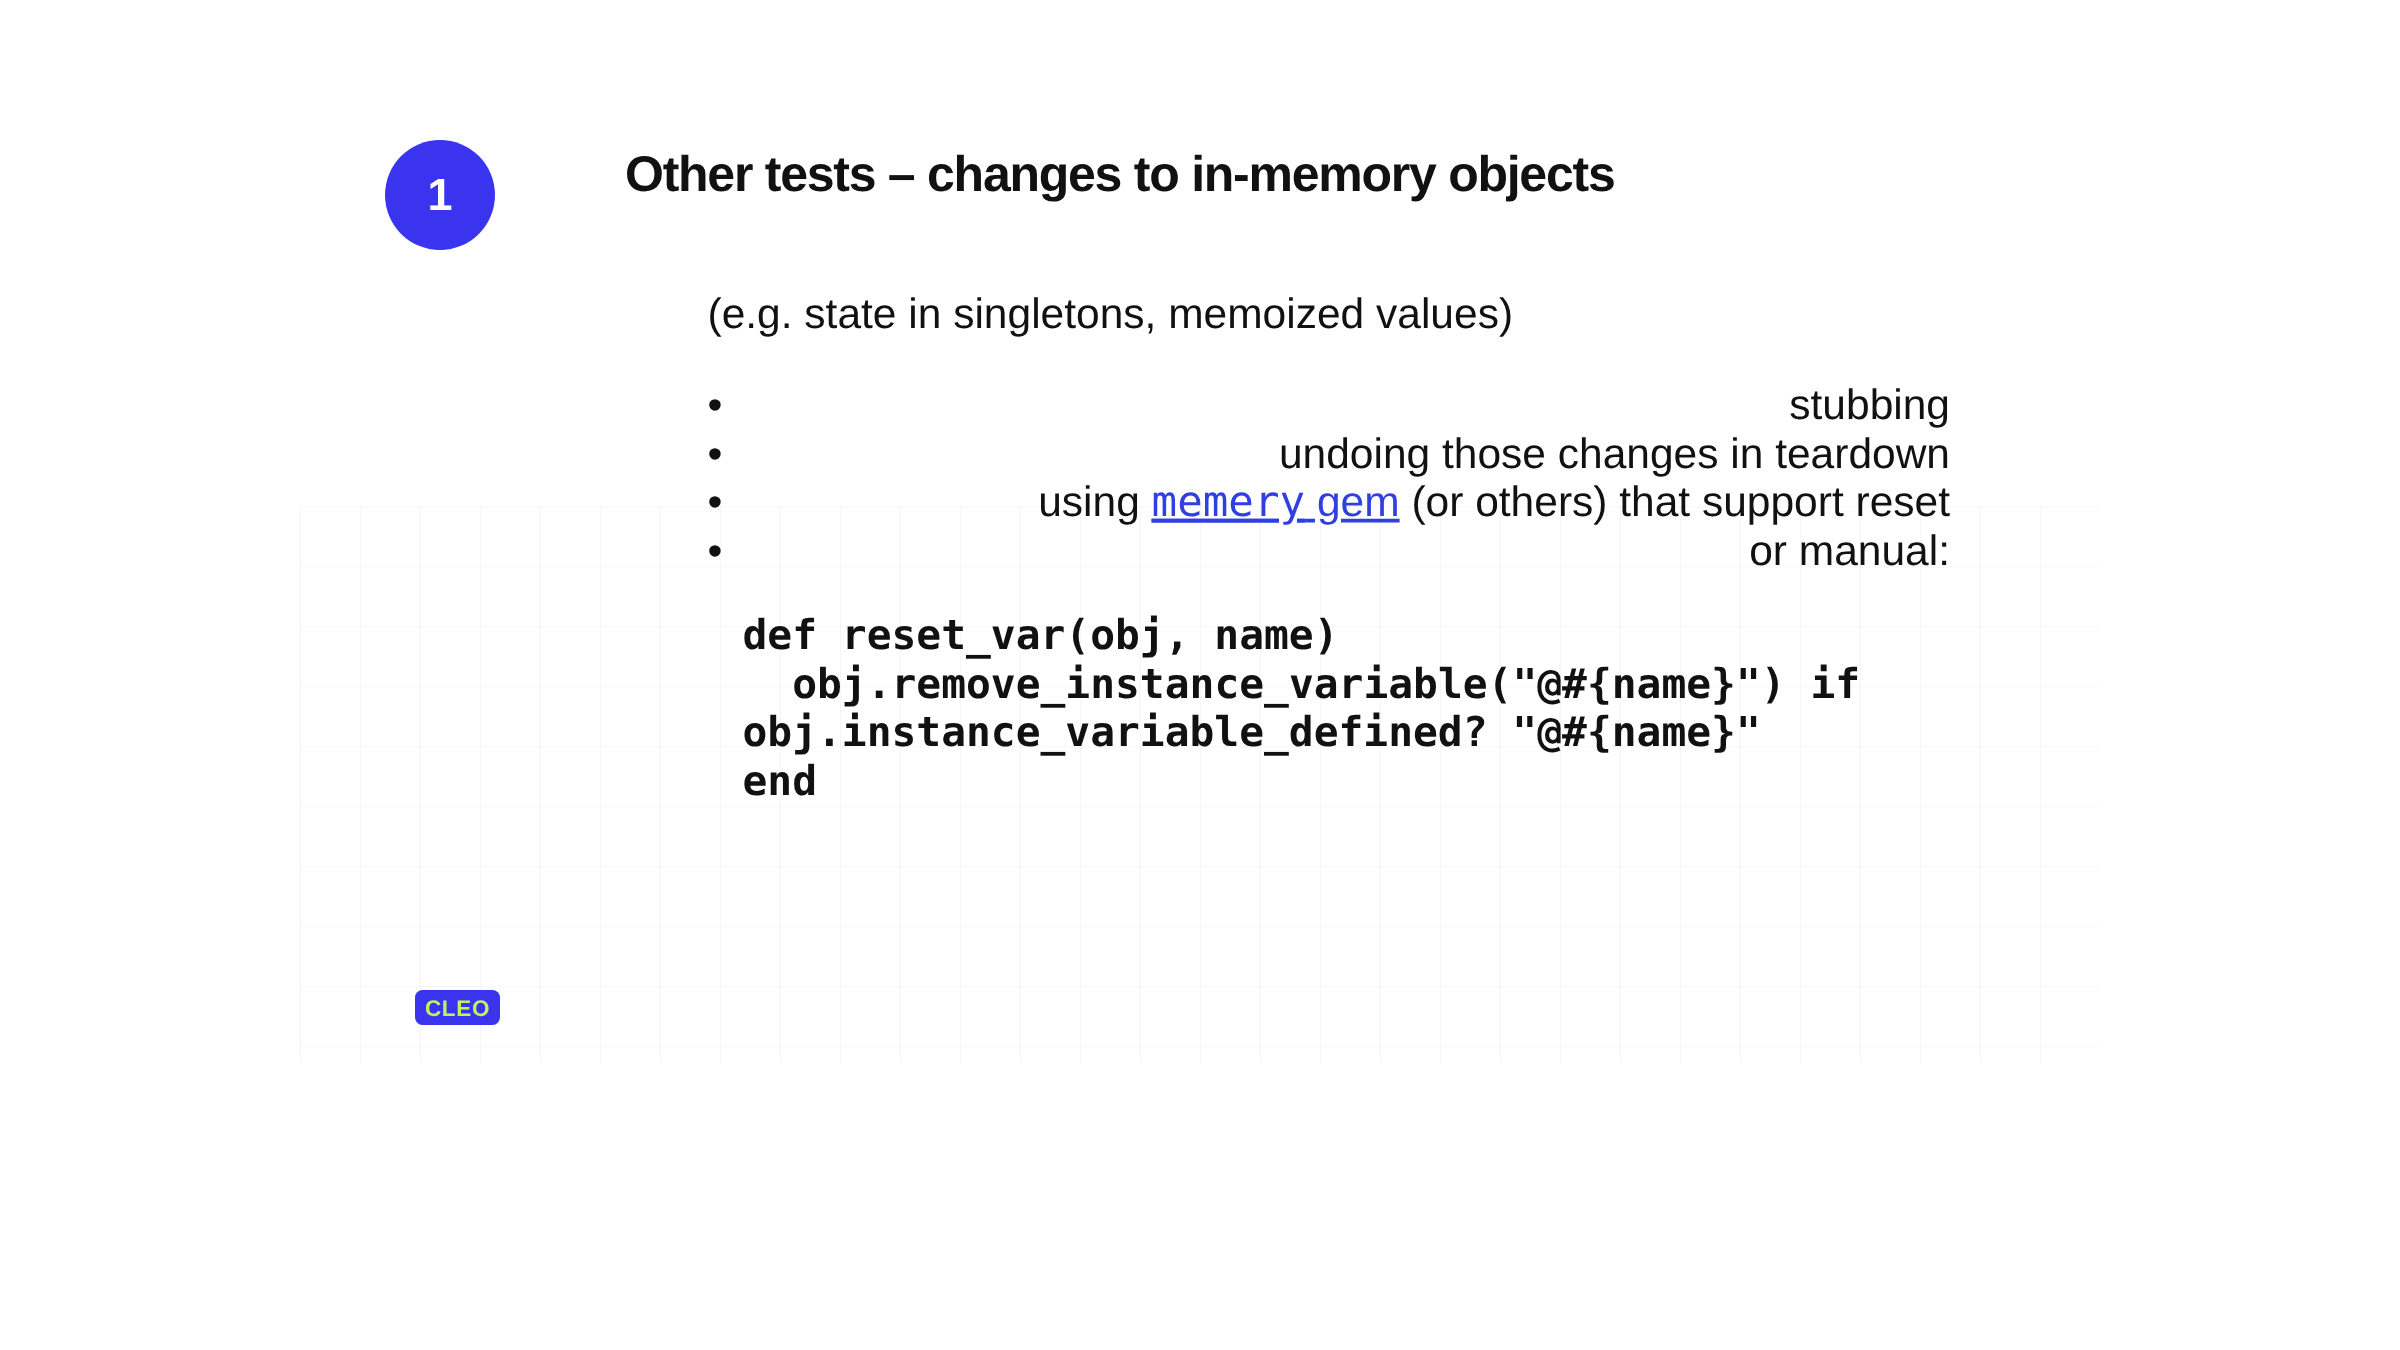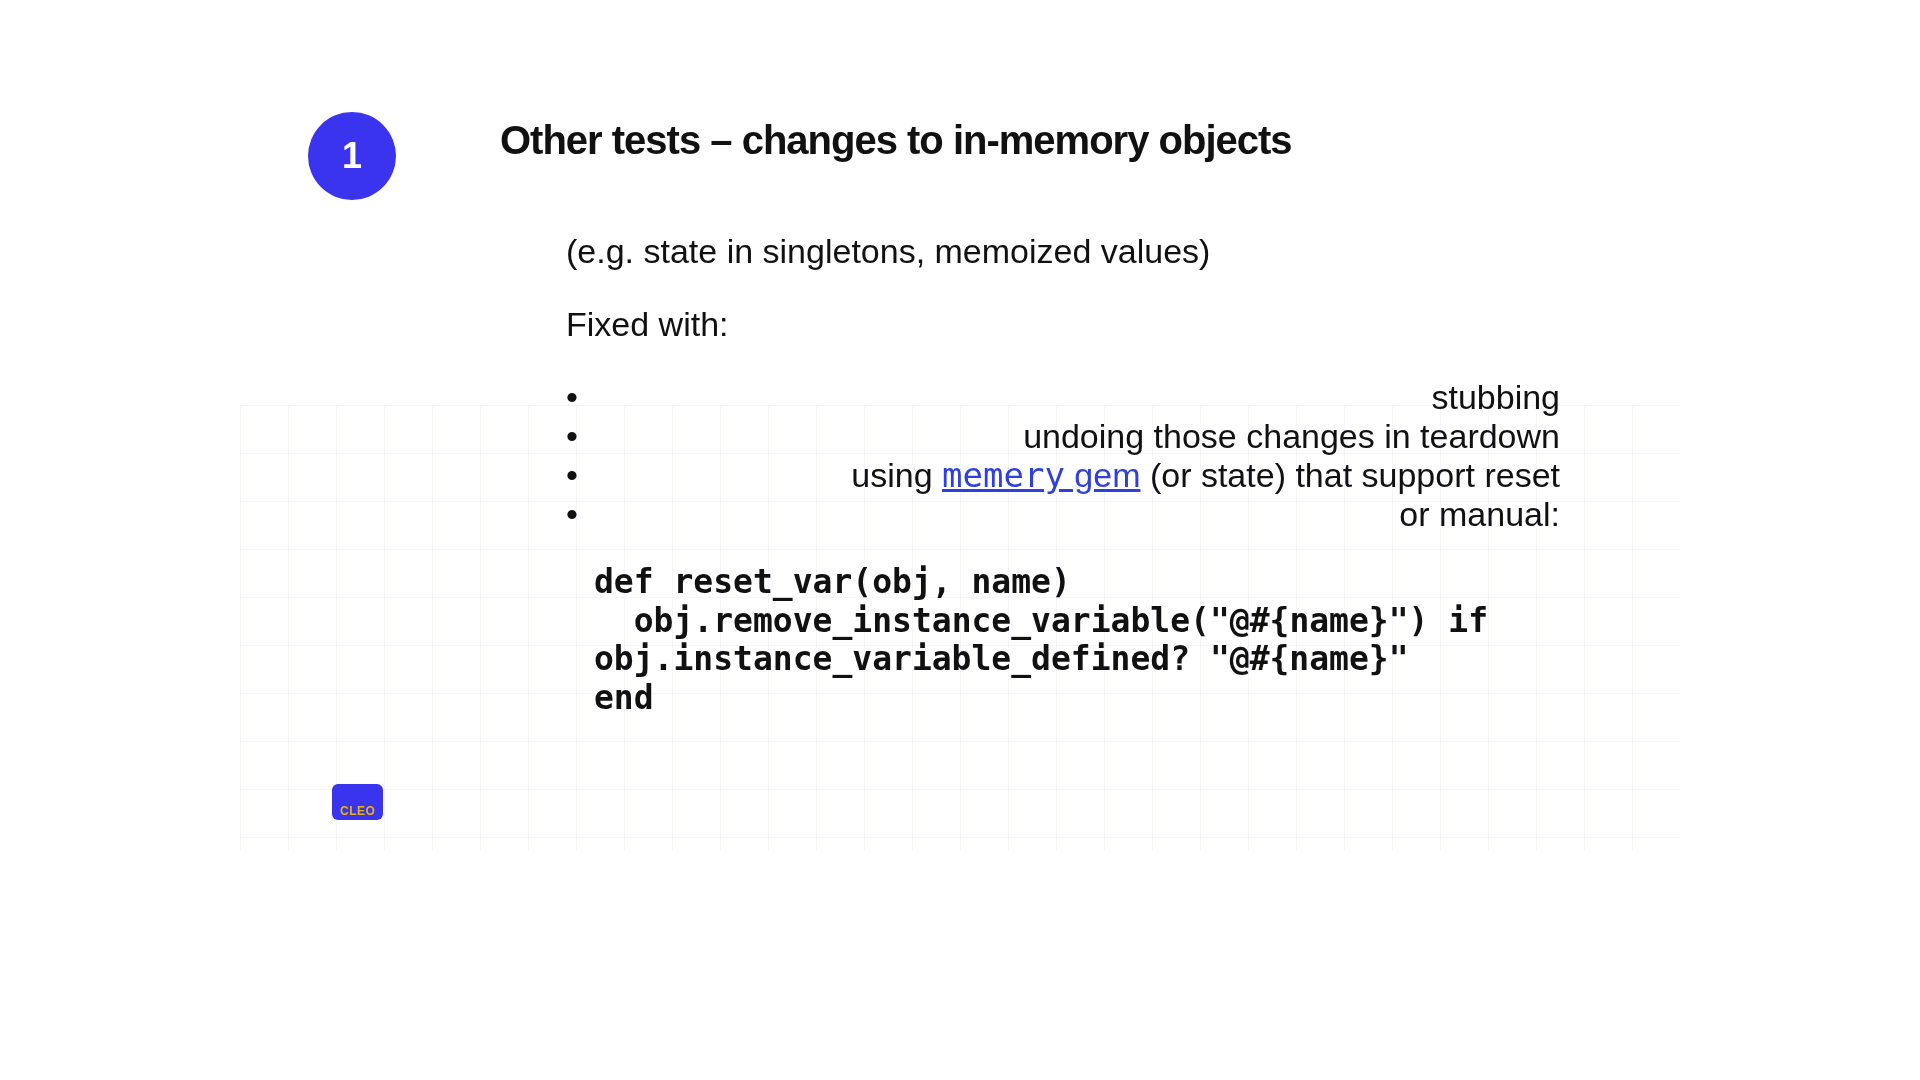--- a/index.html
+++ b/index.html
@@ -100,25 +100,25 @@
     white-space: pre-wrap;
     line-height: 1.18;
     margin-left: 28px;
     font-weight: bold;
   }
   .logo {
     position: absolute;
     left: 92px;
     bottom: 30px;
     background: #3b34ef;
-    color: #eab308;
+    color: #bef264;
     font-weight: 800;
-    font-size: 12px;
+    font-size: 18px;
     letter-spacing: 0.5px;
-    padding: 20px 8px 2px 8px;
+    padding: 5px 8px 2px 8px;
     border-radius: 6px;
     font-family: -apple-system, Arial, sans-serif;
   }
 </style>
 </head>
 <body>
 
 <div class="slide-wrap">
   <div class="slide">
     <div class="grid-bg"></div>
@@ -126,31 +126,30 @@
     <div class="badge">
       <span>1</span>
     </div>
 
     <h1 class="title">Other tests – changes to in-memory objects</h1>
 
     <div class="body">
 
       <p class="para">(e.g. state in singletons, memoized values)</p>
 
-      <p class="para">Fixed with:</p>
 
       <ul class="fixes">
         <li>
           <span>stubbing</span>
         </li>
         <li>
           <span>undoing those changes in teardown</span>
         </li>
         <li>
-          <span>using </span><a class="link" href="#"><span class="mono-inline">memery</span><span> gem</span></a><span> (or state) that support reset</span>
+          <span>using </span><a class="link" href="#"><span class="mono-inline">memery</span><span> gem</span></a><span> (or others) that support reset</span>
         </li>
         <li>
           <span>or manual:</span>
         </li>
       </ul>
 
       <pre class="code">def reset_var(obj, name)
   obj.remove_instance_variable("@#{name}") if
 obj.instance_variable_defined? "@#{name}"
 end</pre>

